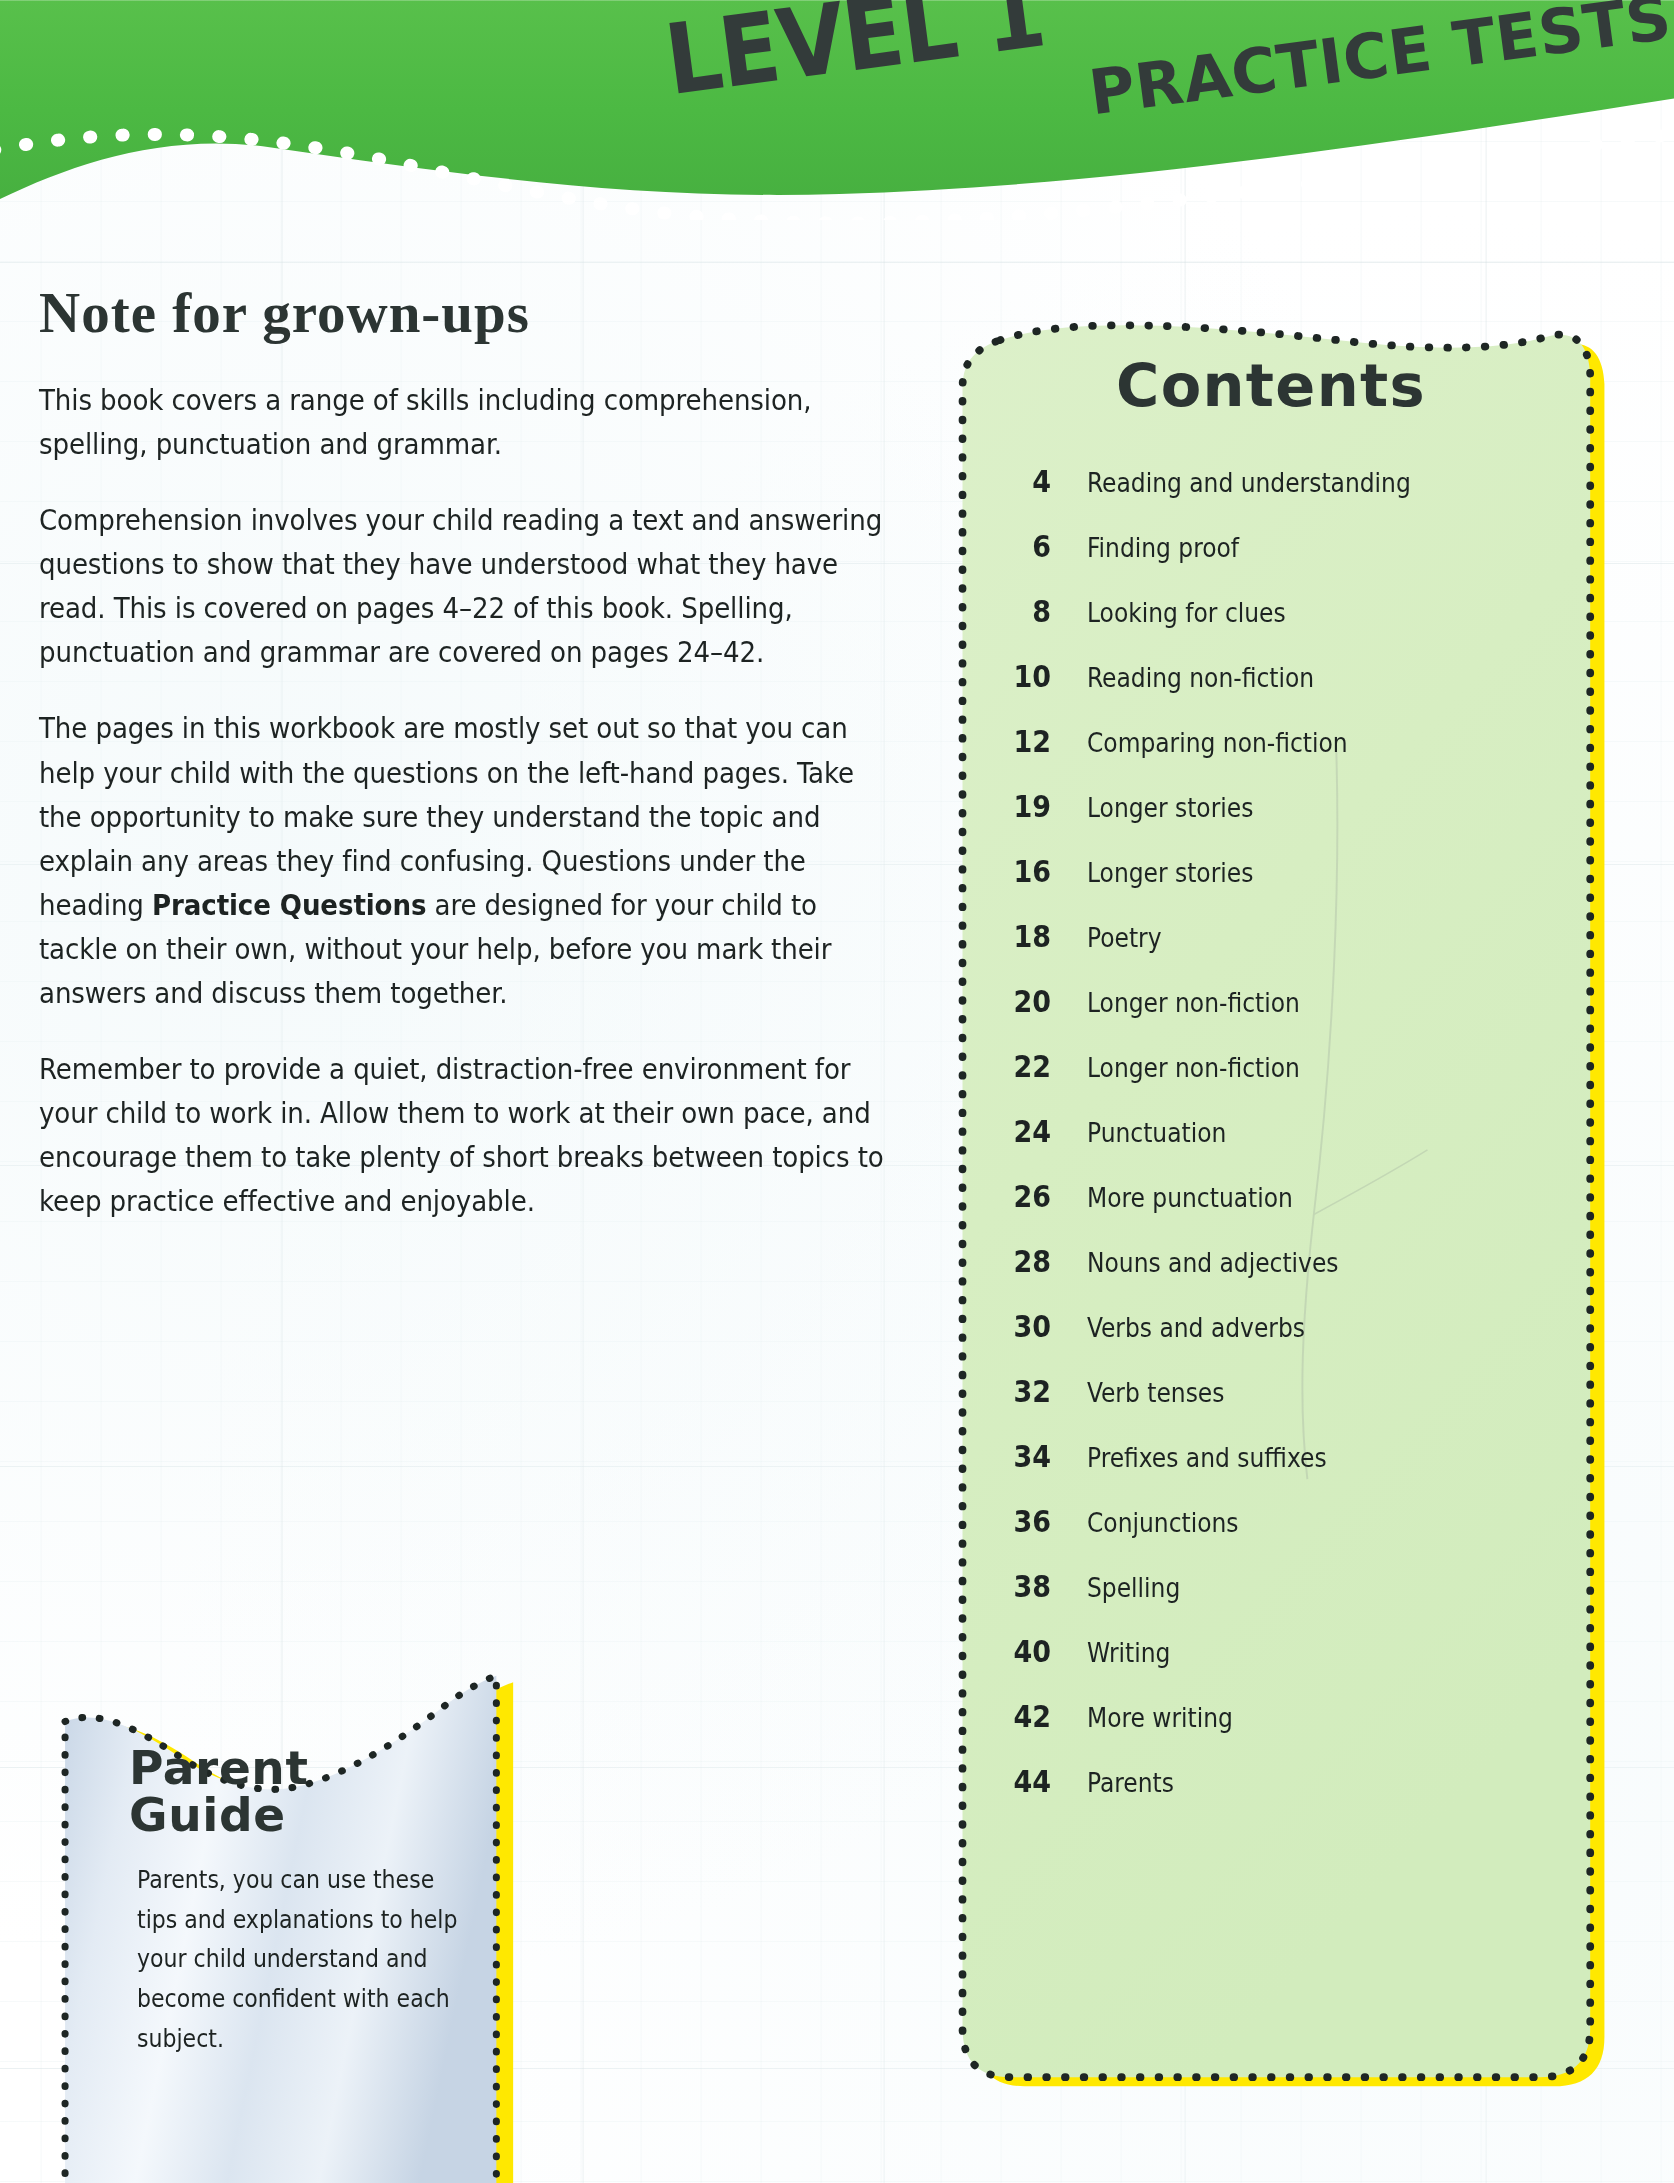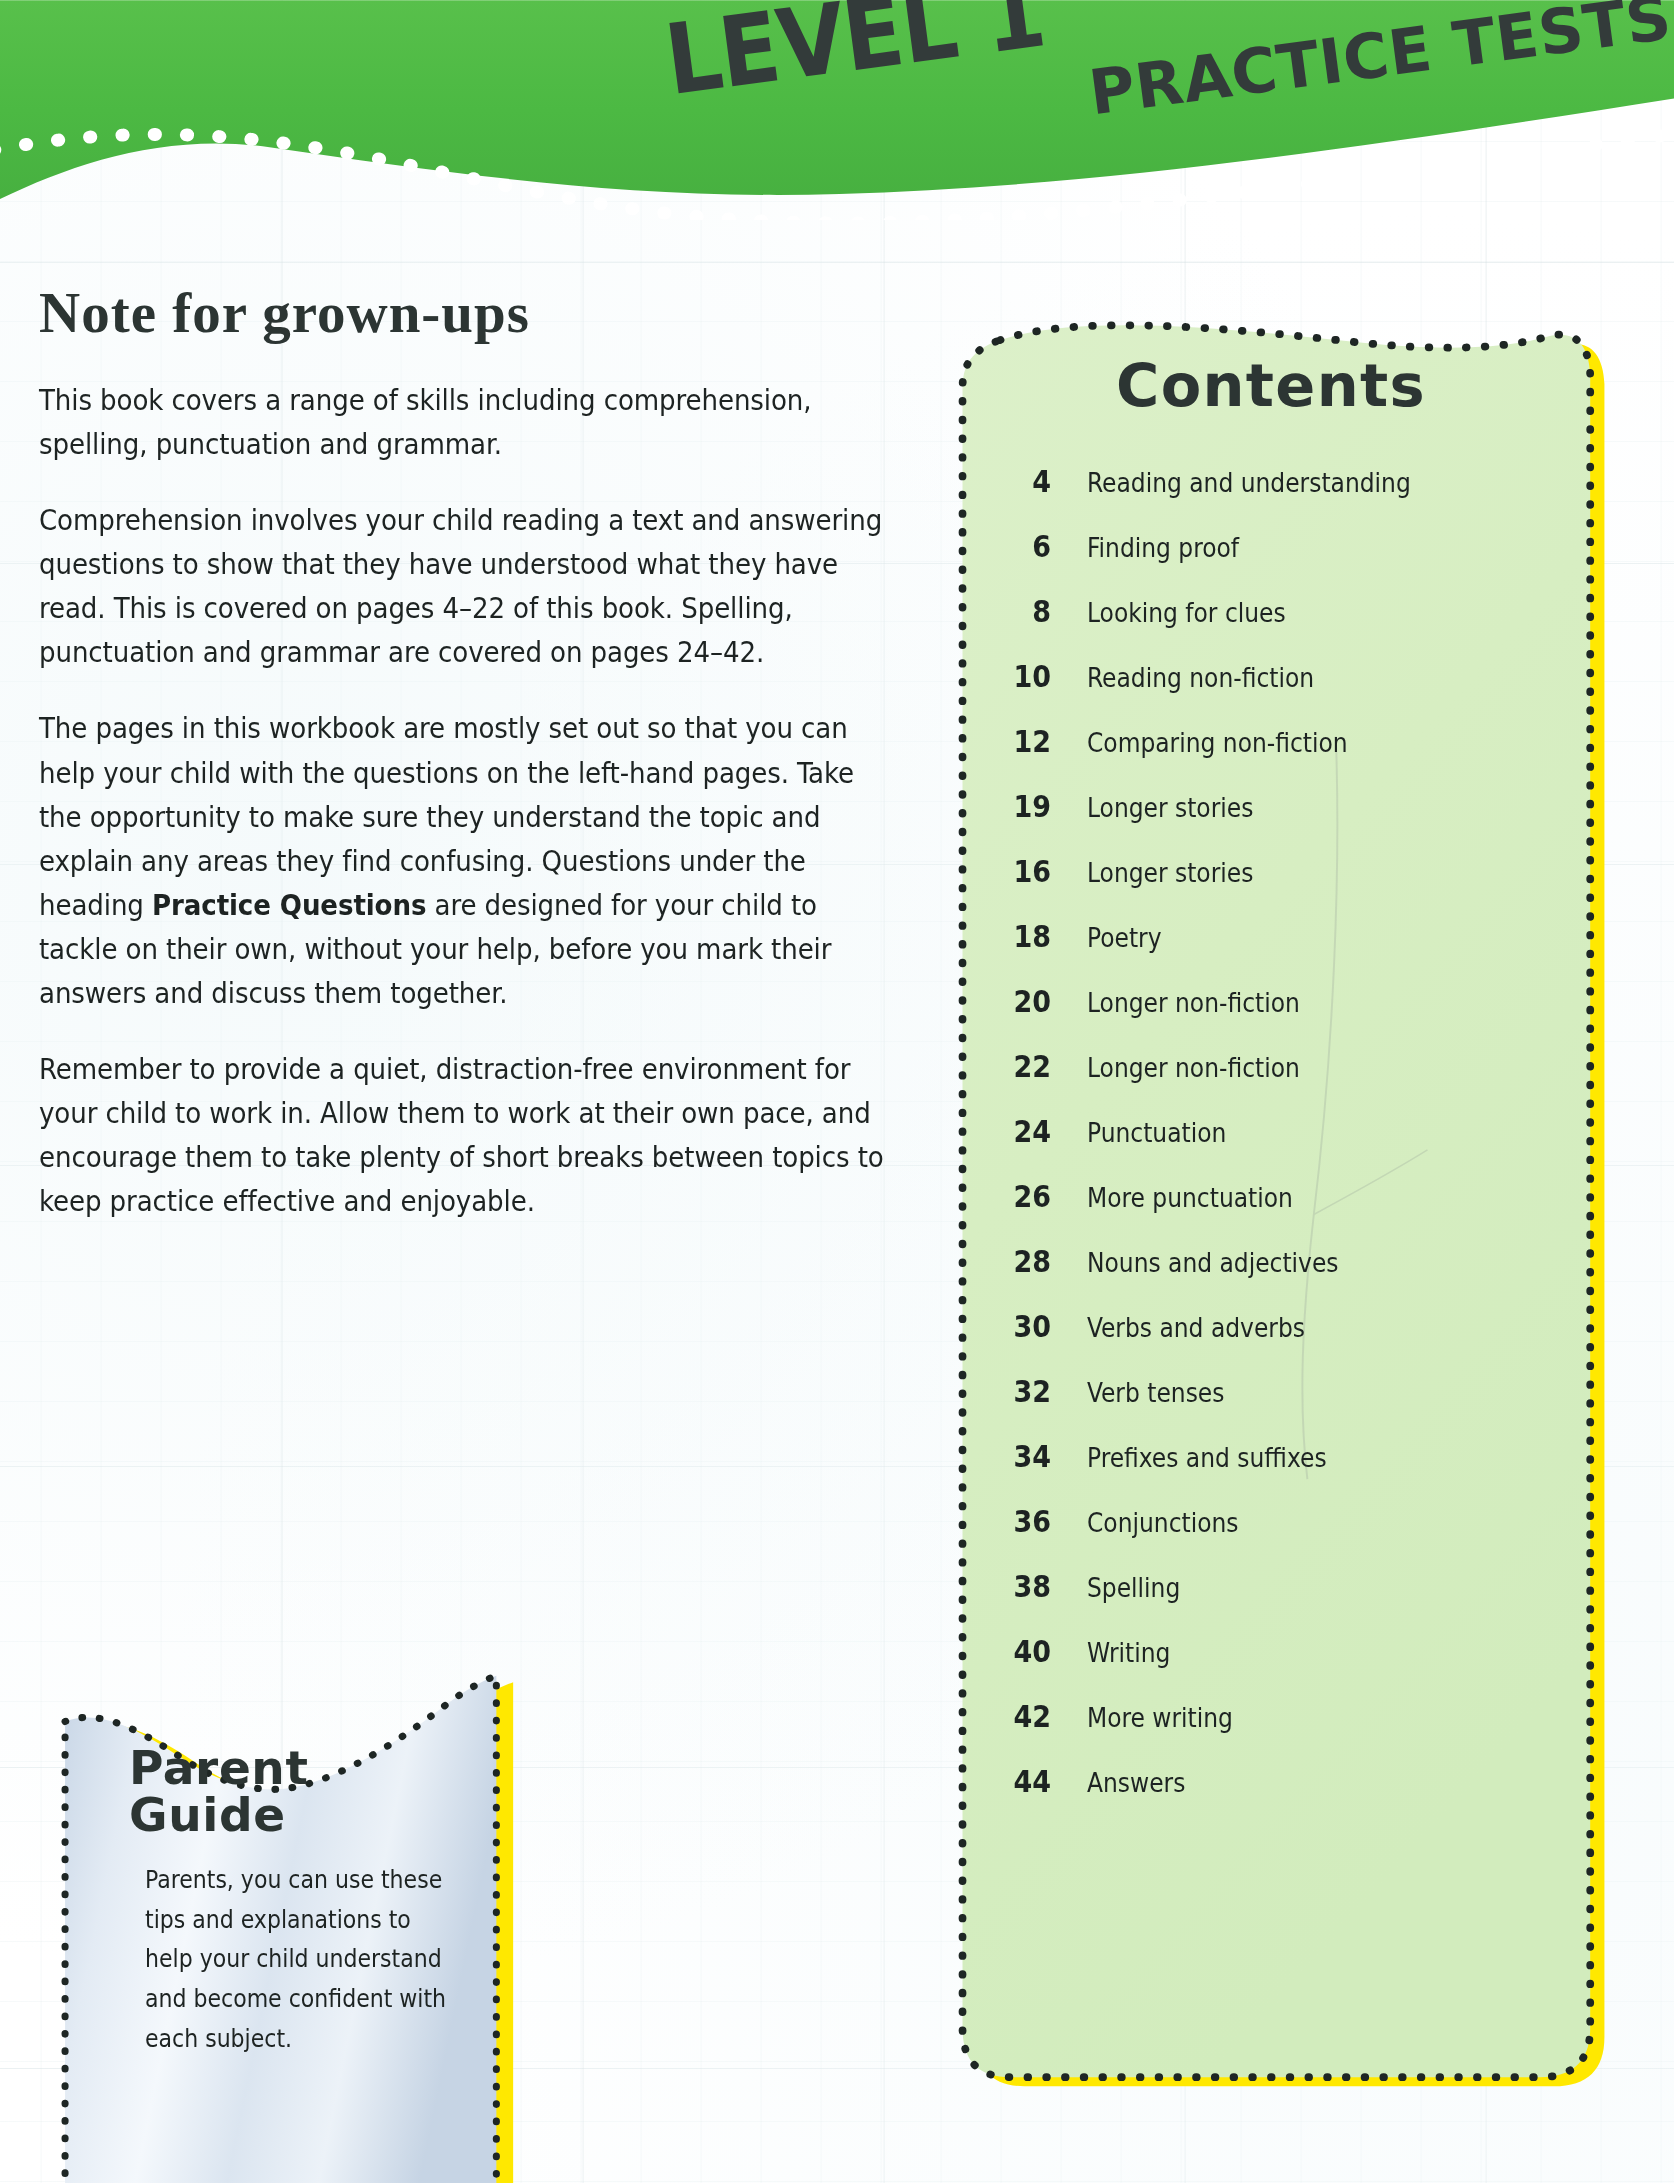--- a/index.html
+++ b/index.html
@@ -135,21 +135,21 @@
     letter-spacing: 0.6px;
     color: #2c3533;
     margin: 0 0 22px 0;
     line-height: 1;
   }
   .pg-body {
     font-family: "DejaVu Sans Condensed", "DejaVu Sans", sans-serif;
     font-size: 24.5px;
     line-height: 1.62;
     color: #1d2322;
-    margin: 16px;
+    margin: 8px;
     font-stretch: condensed;
   }
 
   
   .contents-panel {
     position: absolute;
     left: 948px;
     top: 291px;
     width: 669px;
     height: 1834px;
@@ -404,20 +404,20 @@
           <li>
             <span class="toc-page">40</span>
             <span class="toc-label">Writing</span>
           </li>
           <li>
             <span class="toc-page">42</span>
             <span class="toc-label">More writing</span>
           </li>
           <li>
             <span class="toc-page">44</span>
-            <span class="toc-label">Answers</span>
+            <span class="toc-label">Parents</span>
           </li>
         </ul>
     </div>
   </div>
 
 </div>
 
 
 </body></html>

